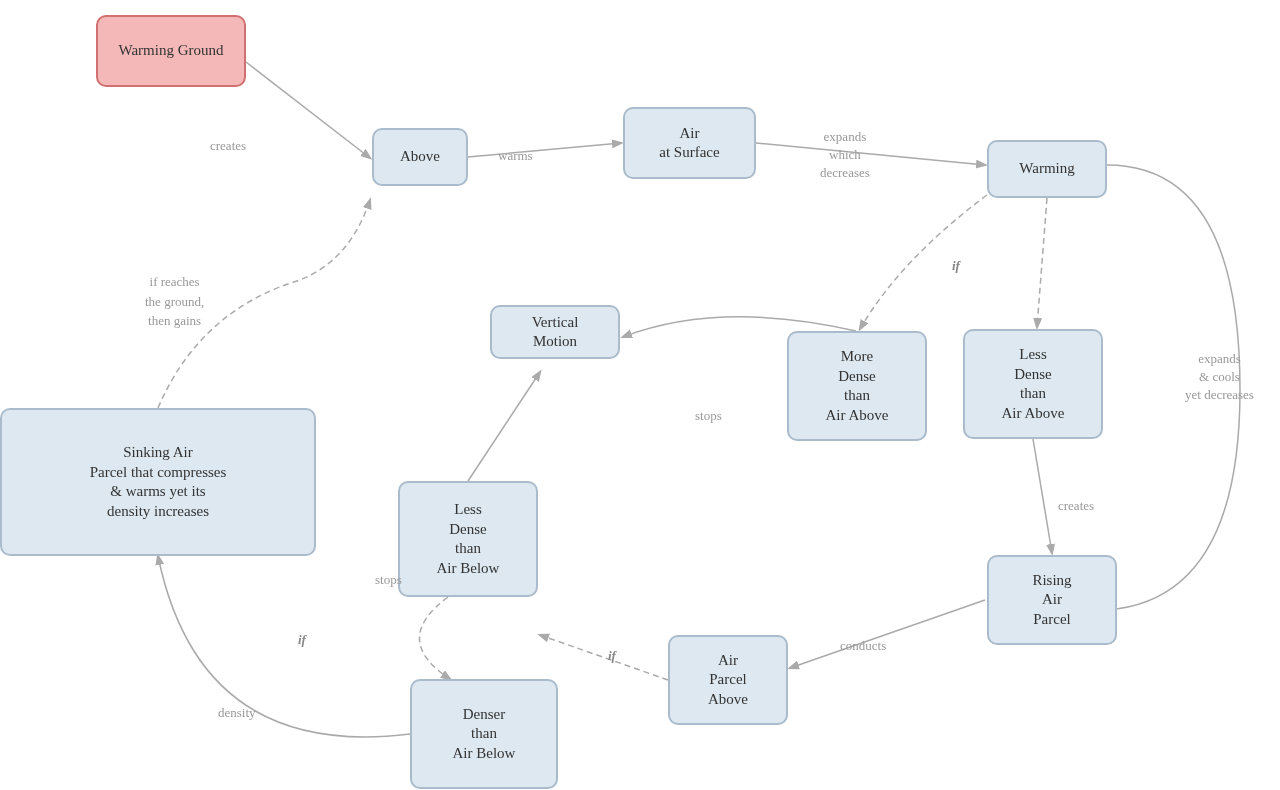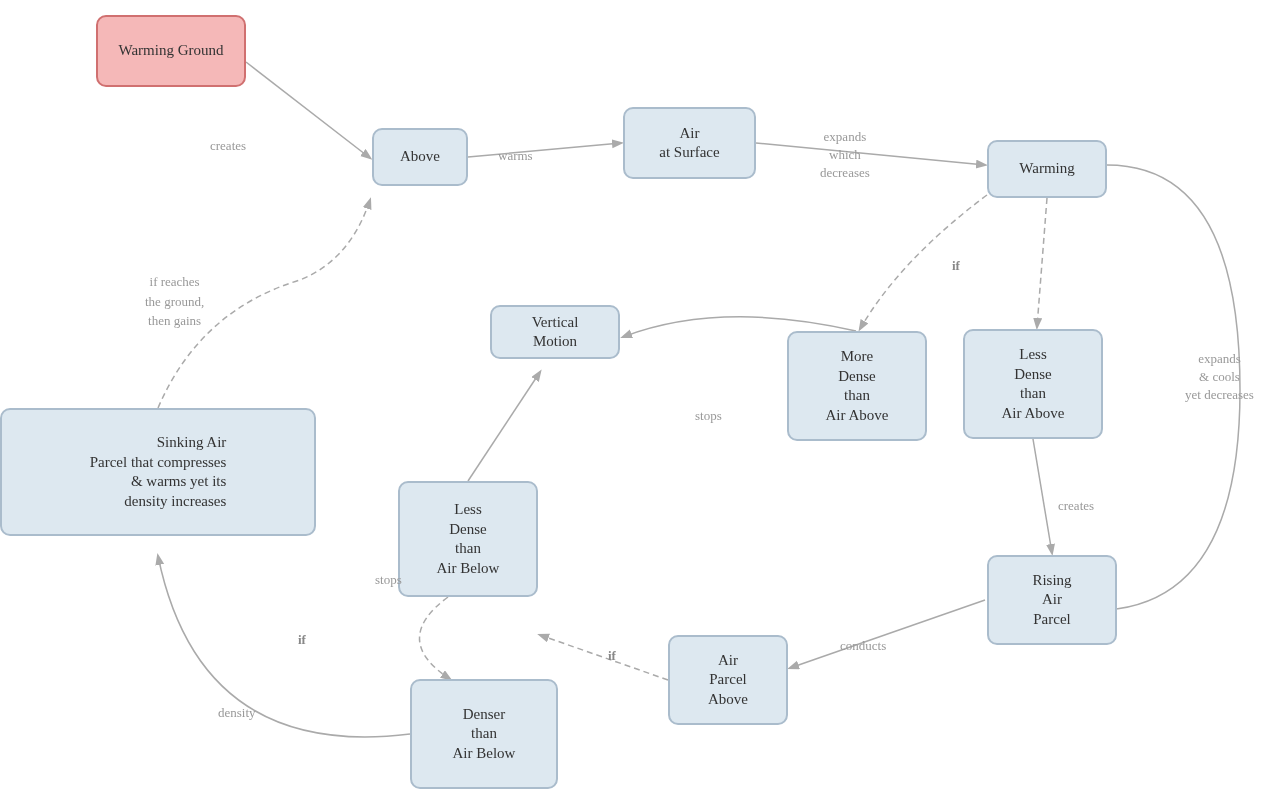--- a/index.html
+++ b/index.html
@@ -34,20 +34,21 @@
 
     .edge-label {
       position: absolute;
       color: #999;
       font-size: 13px;
       text-align: center;
       line-height: 1.3;
     }
 
     .edge-label.italic {
+      font-style: italic;
       font-weight: bold;
       color: #888;
     }
 
     svg.arrows {
       position: absolute;
       top: 0;
       left: 0;
       width: 1280px;
       height: 790px;
@@ -119,21 +120,21 @@
 </div>
 
 <div class="node" style="left:963px;top:329px;width:140px;height:110px;">
   <span>Less<br>Dense<br>than<br>Air Above</span>
 </div>
 
 <div class="node" style="left:490px;top:305px;width:130px;height:54px;">
   <span>Vertical<br>Motion</span>
 </div>
 
-<div class="node" style="left:0px;top:408px;width:316px;height:128px;text-align:right;">
+<div class="node" style="left:0px;top:408px;width:316px;height:148px;">
   <span>Sinking Air<br>Parcel that compresses<br>&amp; warms yet its<br>density increases</span>
 </div>
 
 <div class="node" style="left:398px;top:481px;width:140px;height:116px;">
   <span>Less<br>Dense<br>than<br>Air Below</span>
 </div>
 
 <div class="node" style="left:410px;top:679px;width:148px;height:110px;">
   <span>Denser<br>than<br>Air Below</span>
 </div>

